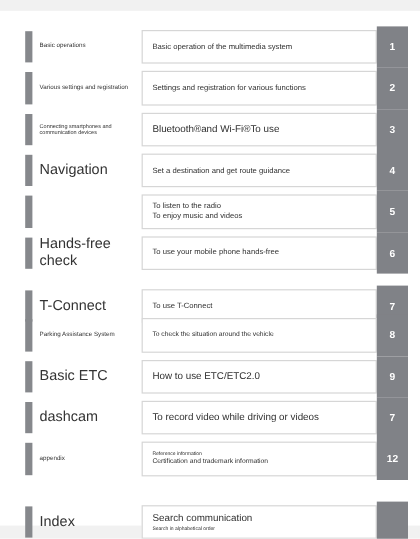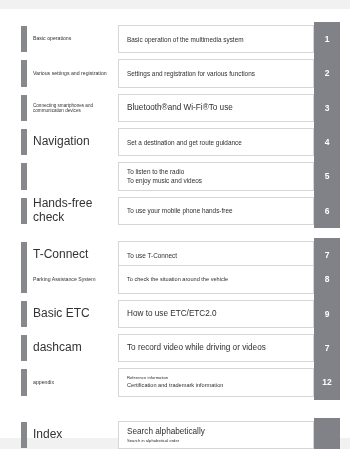--- a/index.html
+++ b/index.html
@@ -208,20 +208,20 @@
         <div class="row-desc">
           <div class="desc-line tiny">Reference information</div>
           <div class="desc-line small">Certification and trademark information</div>
         </div>
         <div class="row-tab">12</div>
       </div>
       <div class="row" style="top: 396px; height: 34.3333px;">
         <div class="row-bar"></div>
         <div class="row-label big">Index</div>
         <div class="row-desc">
-          <div class="desc-line big">Search alphabetically</div>
+          <div class="desc-line big">Search communication</div>
           <div class="desc-line tiny">Search in alphabetical order</div>
         </div>
         <div class="row-tab blank"></div>
       </div>
     </div>
 
 </div>
 
 </body></html>

